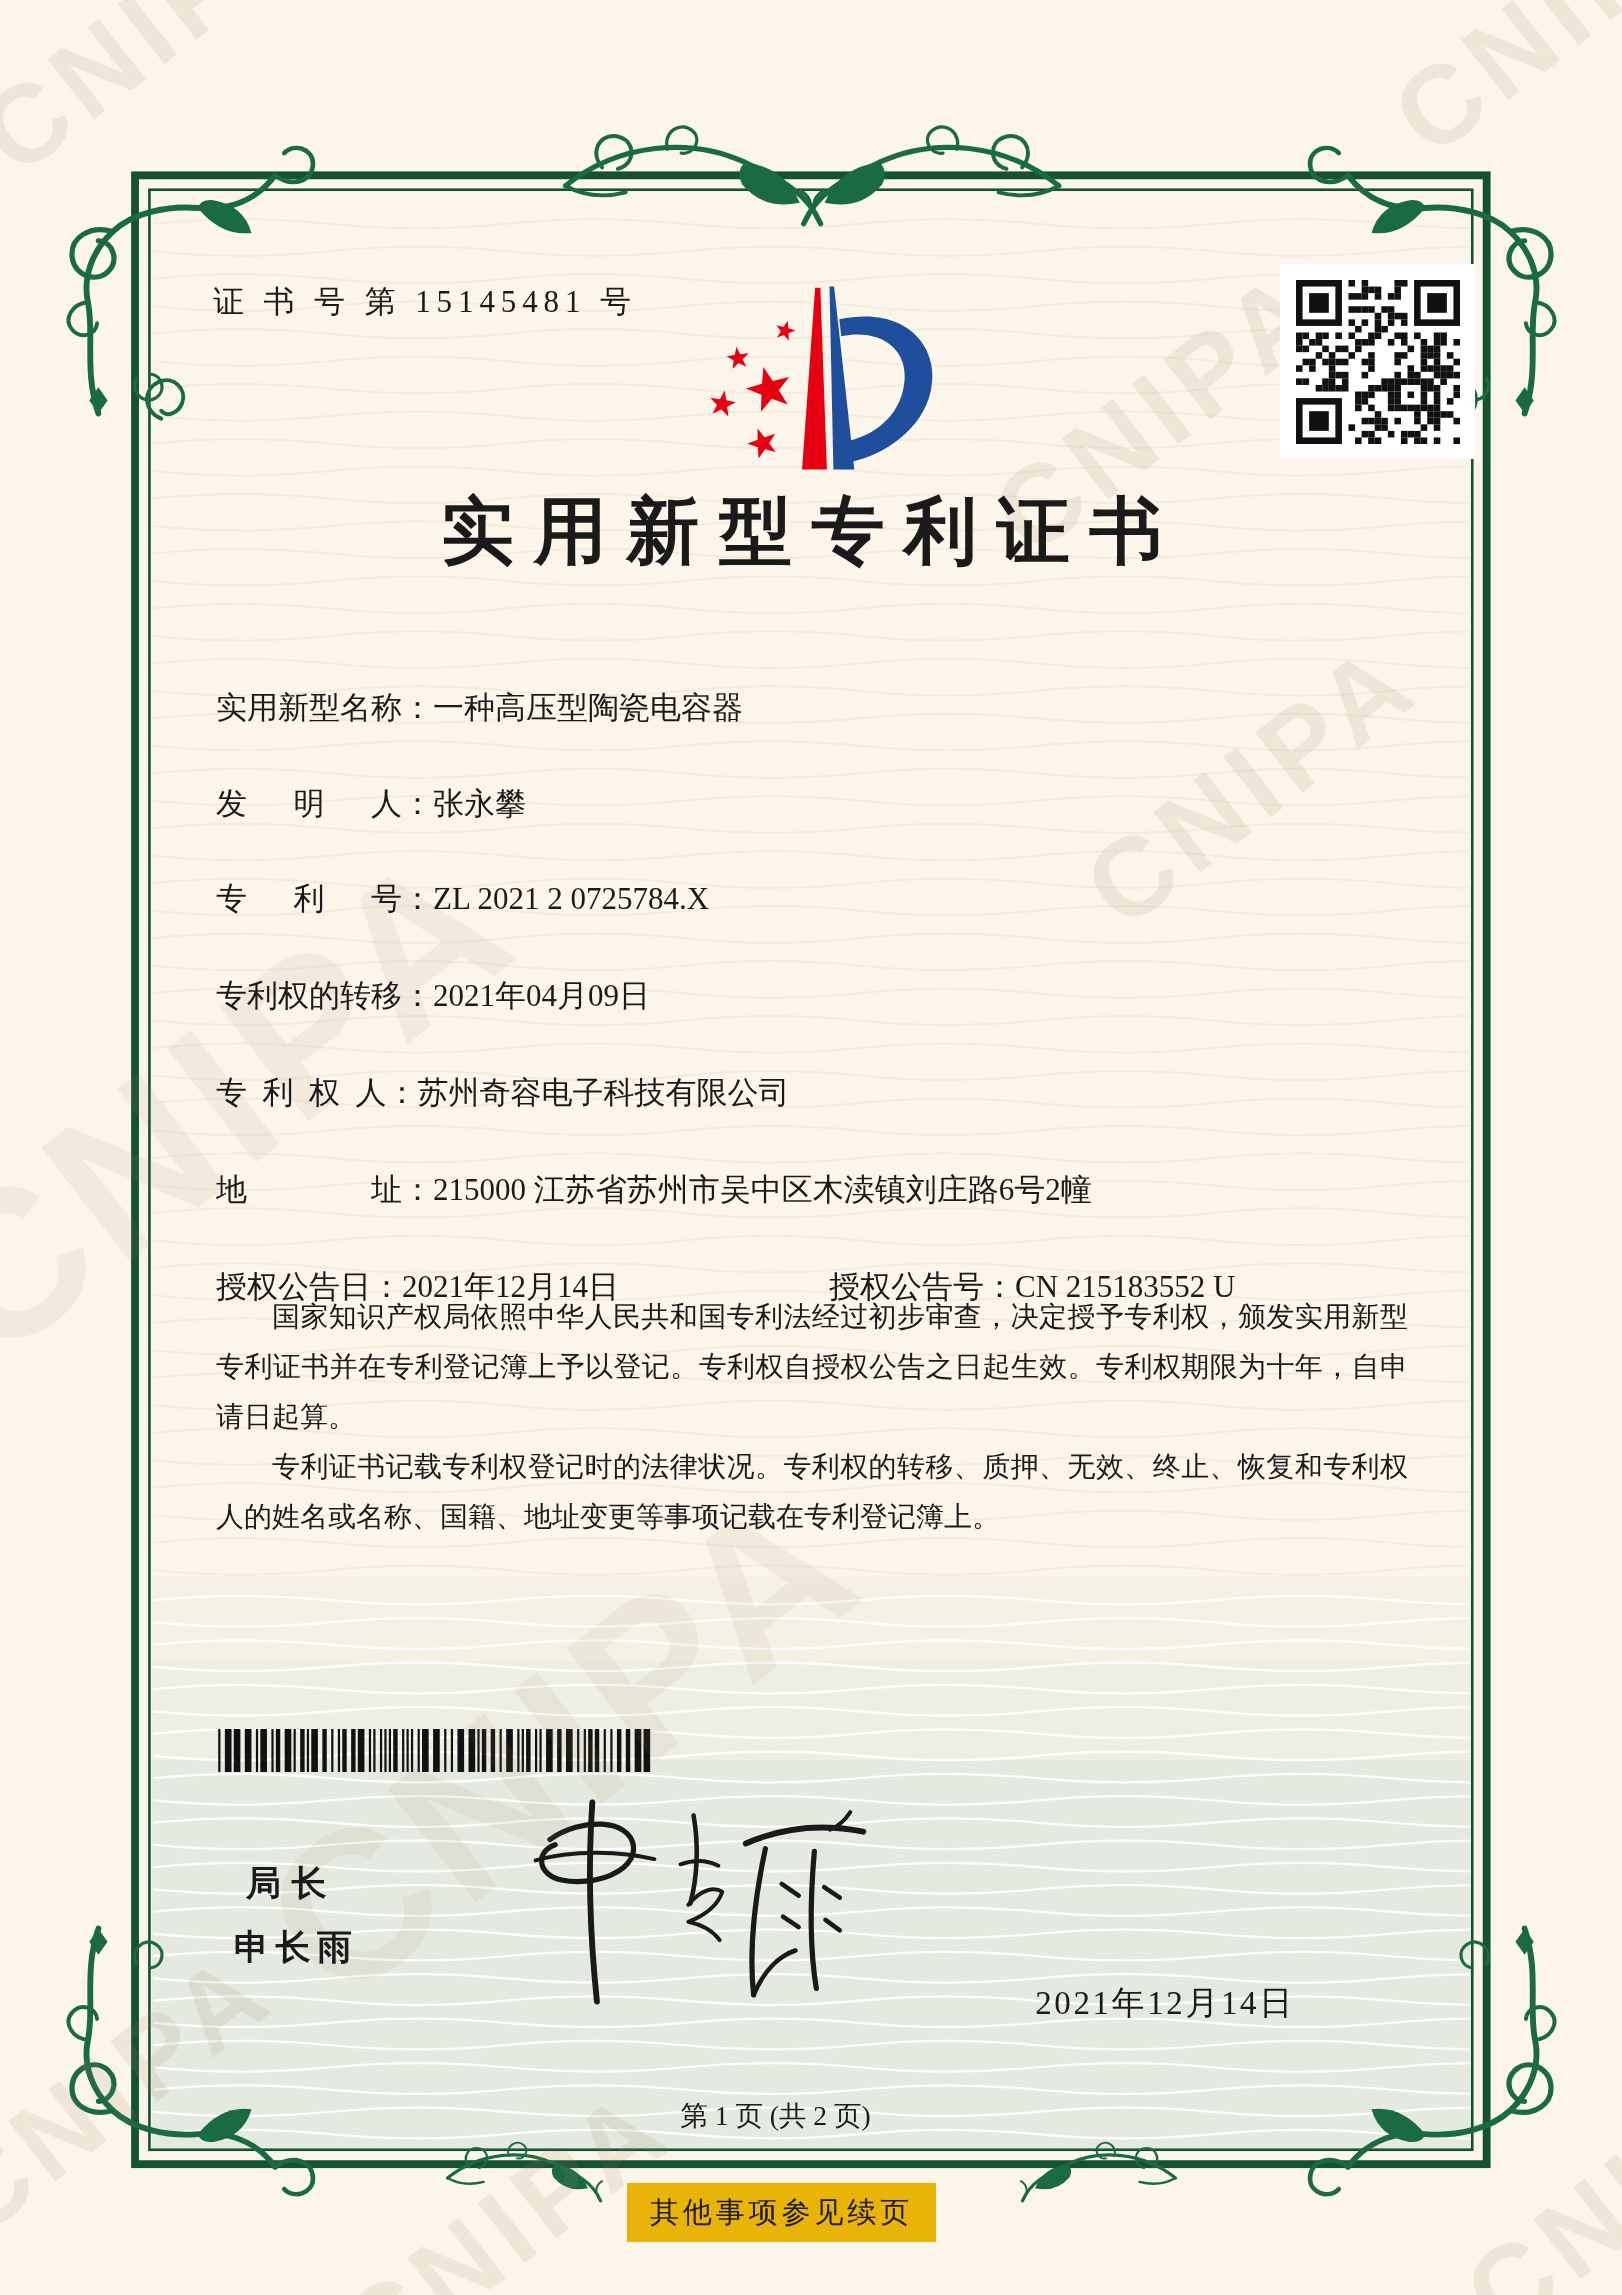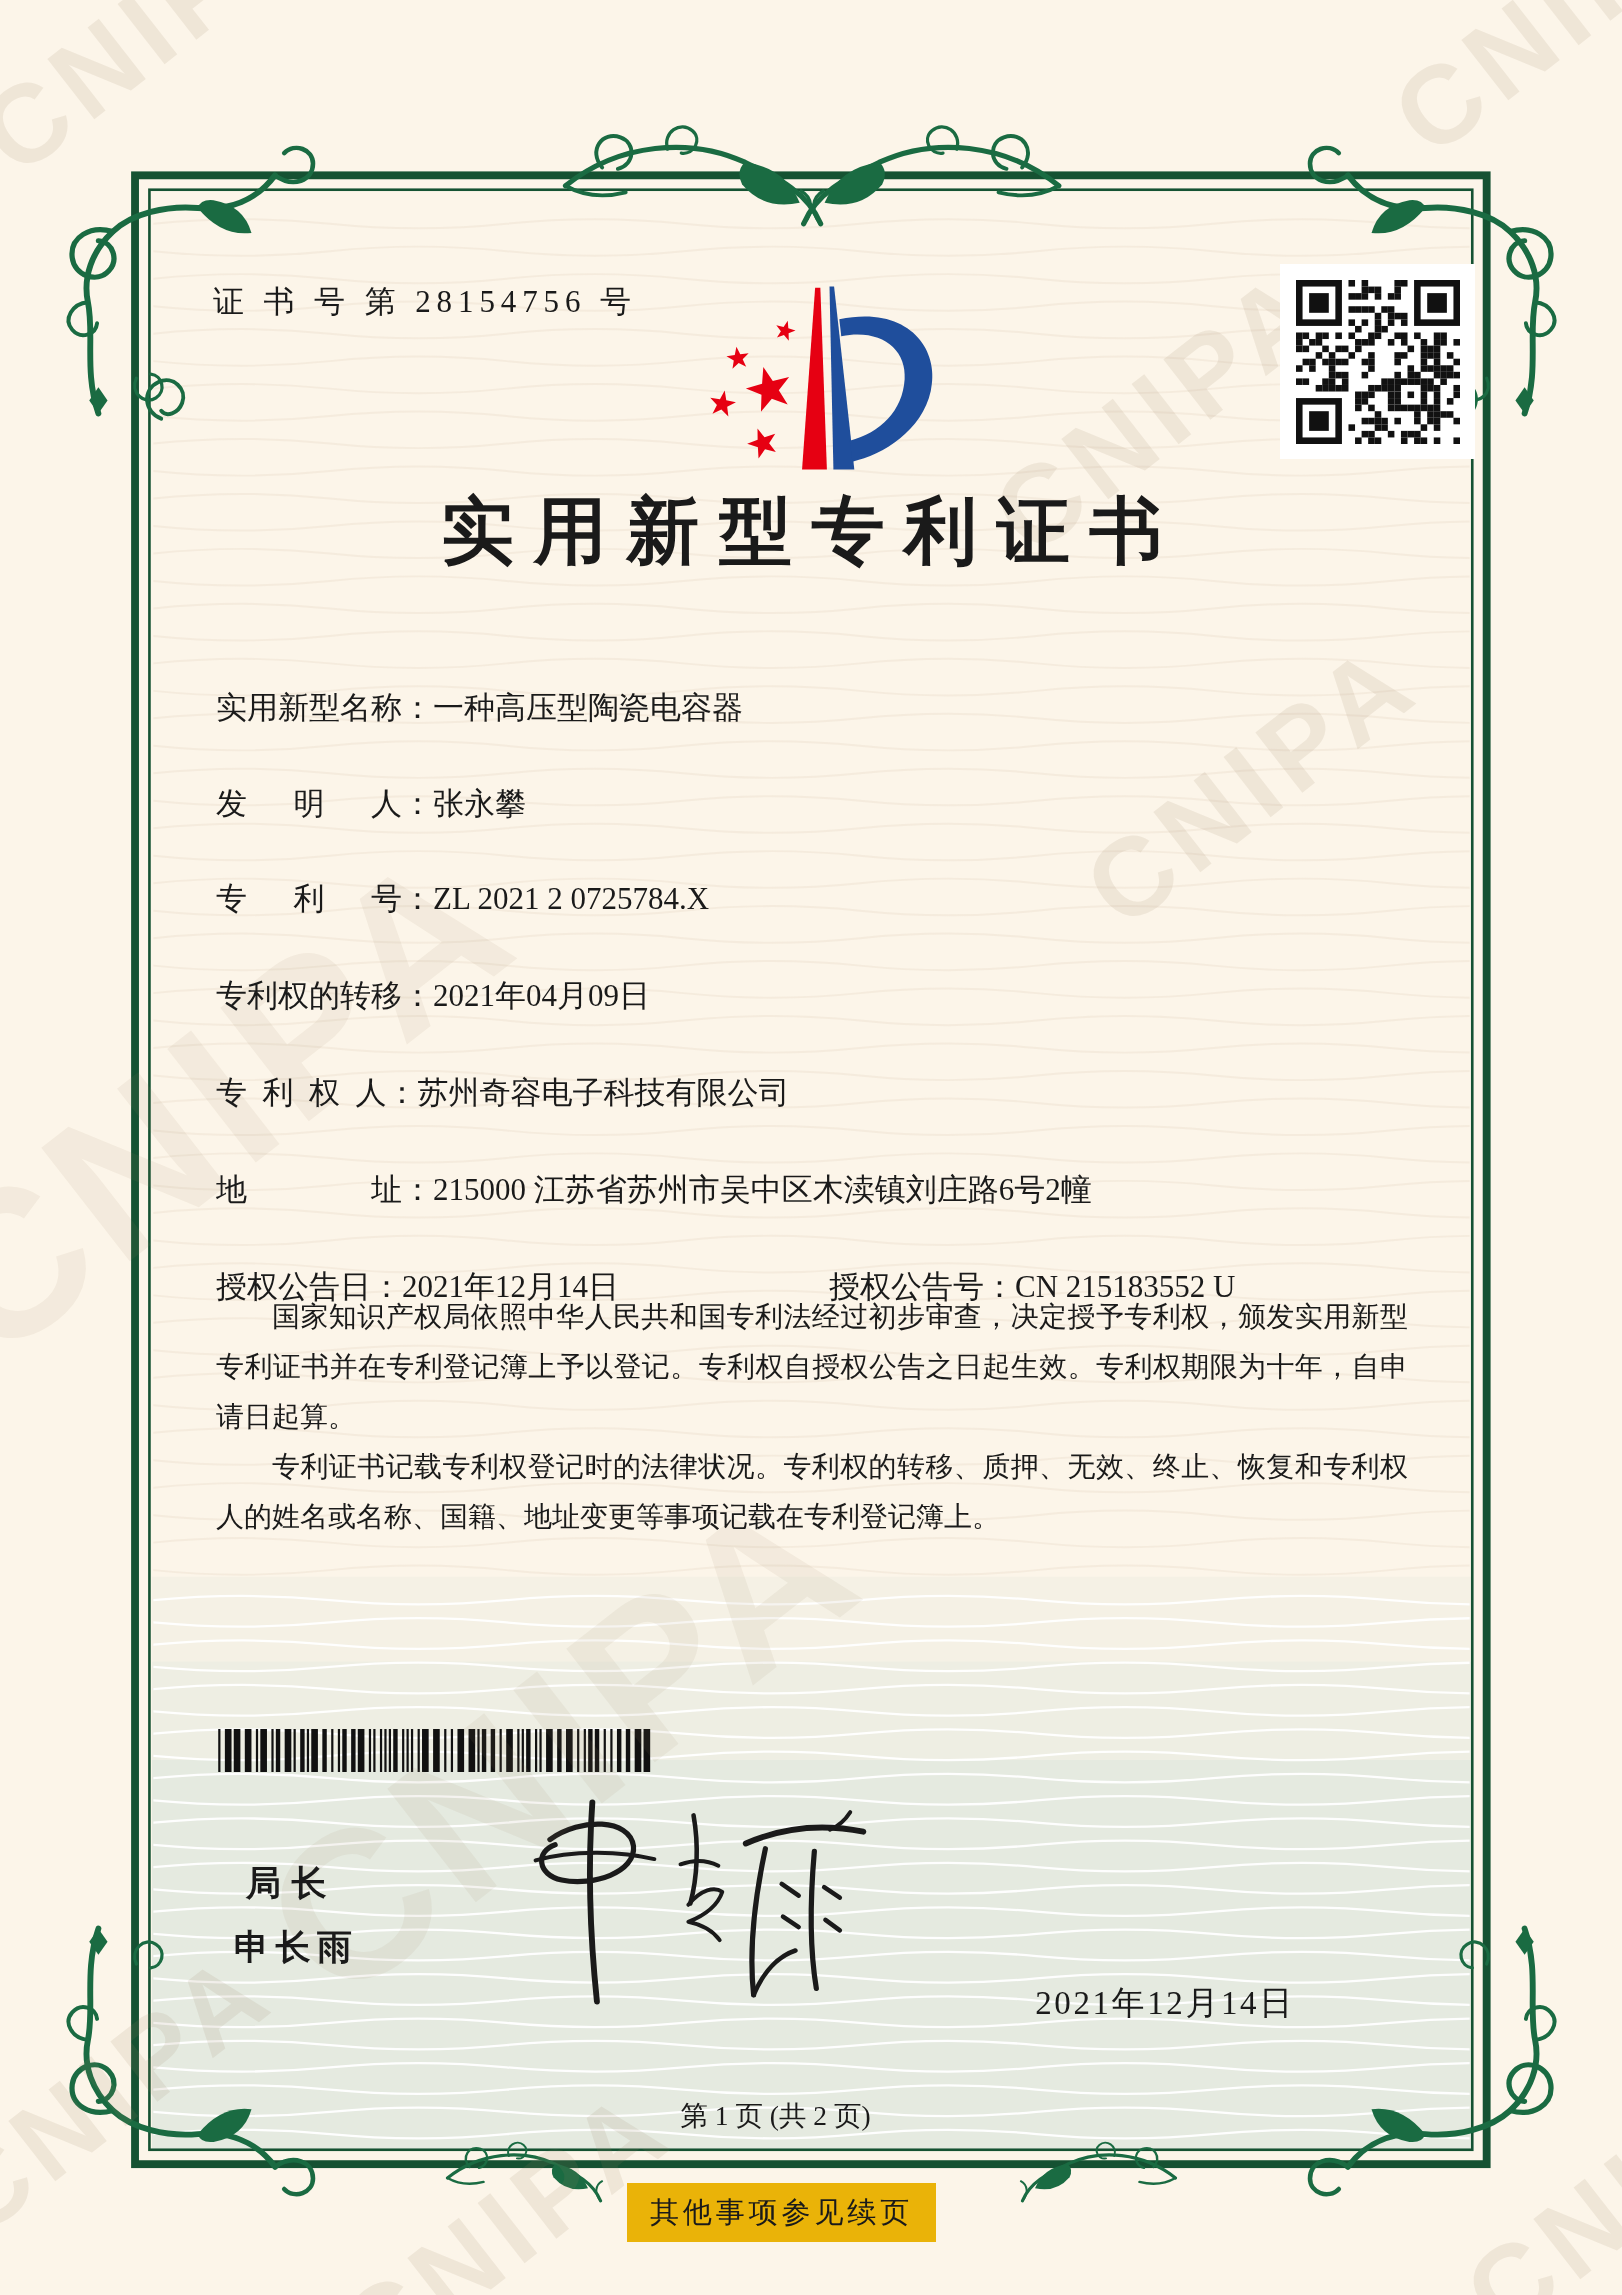--- a/index.html
+++ b/index.html
@@ -200,21 +200,21 @@
   <span class="wm" style="left:-46px;top:-33px;">CNIPA</span>
   <span class="wm" style="left:1368px;top:-52px;">CNIPA</span>
   <span class="wm" style="left:968px;top:347px;">CNIPA</span>
   <span class="wm" style="left:1060px;top:720px;">CNIPA</span>
   <span class="wm big" style="left:-124px;top:982px;">CNIPA</span>
   <span class="wm big" style="left:222px;top:1623px;">CNIPA</span>
   <span class="wm" style="left:-85px;top:2029px;">CNIPA</span>
   <span class="wm" style="left:314px;top:2166px;">CNIPA</span>
   <span class="wm" style="left:1440px;top:2127px;">CNIPA</span>
 
-  <div class="abs cert-no">证 书 号 第 28154756 号</div>
+  <div class="abs cert-no">证 书 号 第 15145481 号</div>
 
   <svg id="logo-svg" style="left:705px;top:280px;" width="249" height="196" viewBox="0 0 380 300">
       <path d="M168,12 L176,12 L186,290 L148,290 Z" fill="#e60012"></path>
       <path d="M190,10 L197,10 L228,290 L196,290 Z" fill="#1f4e9c"></path>
       <path d="M205,60 C310,38 360,105 345,170 C332,230 272,268 225,278 L221,246 C268,234 302,200 305,152 C308,105 268,74 208,86 Z" fill="#1f4e9c"></path>
       <polygon points="88.7,133.2 103.2,154.6 128.2,148.4 112.4,168.8 126.0,190.7 101.7,181.9 85.1,201.6 85.9,175.8 62.0,166.1 86.8,158.9" fill="#e60012"></polygon>
       <polygon points="126.1,62.5 127.0,74.0 138.0,77.2 127.4,81.5 127.7,92.9 120.3,84.2 109.6,88.1 115.6,78.3 108.6,69.3 119.7,72.0" fill="#e60012"></polygon>
       <polygon points="47.5,102.2 53.4,113.6 66.2,112.1 57.1,121.3 62.5,132.9 51.0,127.1 41.5,135.9 43.5,123.2 32.3,116.9 45.0,114.8" fill="#e60012"></polygon>
       <polygon points="29.6,169.3 32.0,184.2 46.8,187.1 33.4,193.9 35.2,208.9 24.5,198.3 10.9,204.6 17.7,191.2 7.5,180.1 22.3,182.5" fill="#e60012"></polygon>
       <polygon points="79.8,227.4 90.6,240.8 106.9,235.2 97.6,249.7 107.9,263.4 91.3,259.0 81.4,273.1 80.4,255.9 64.0,250.8 80.0,244.6" fill="#e60012"></polygon>

